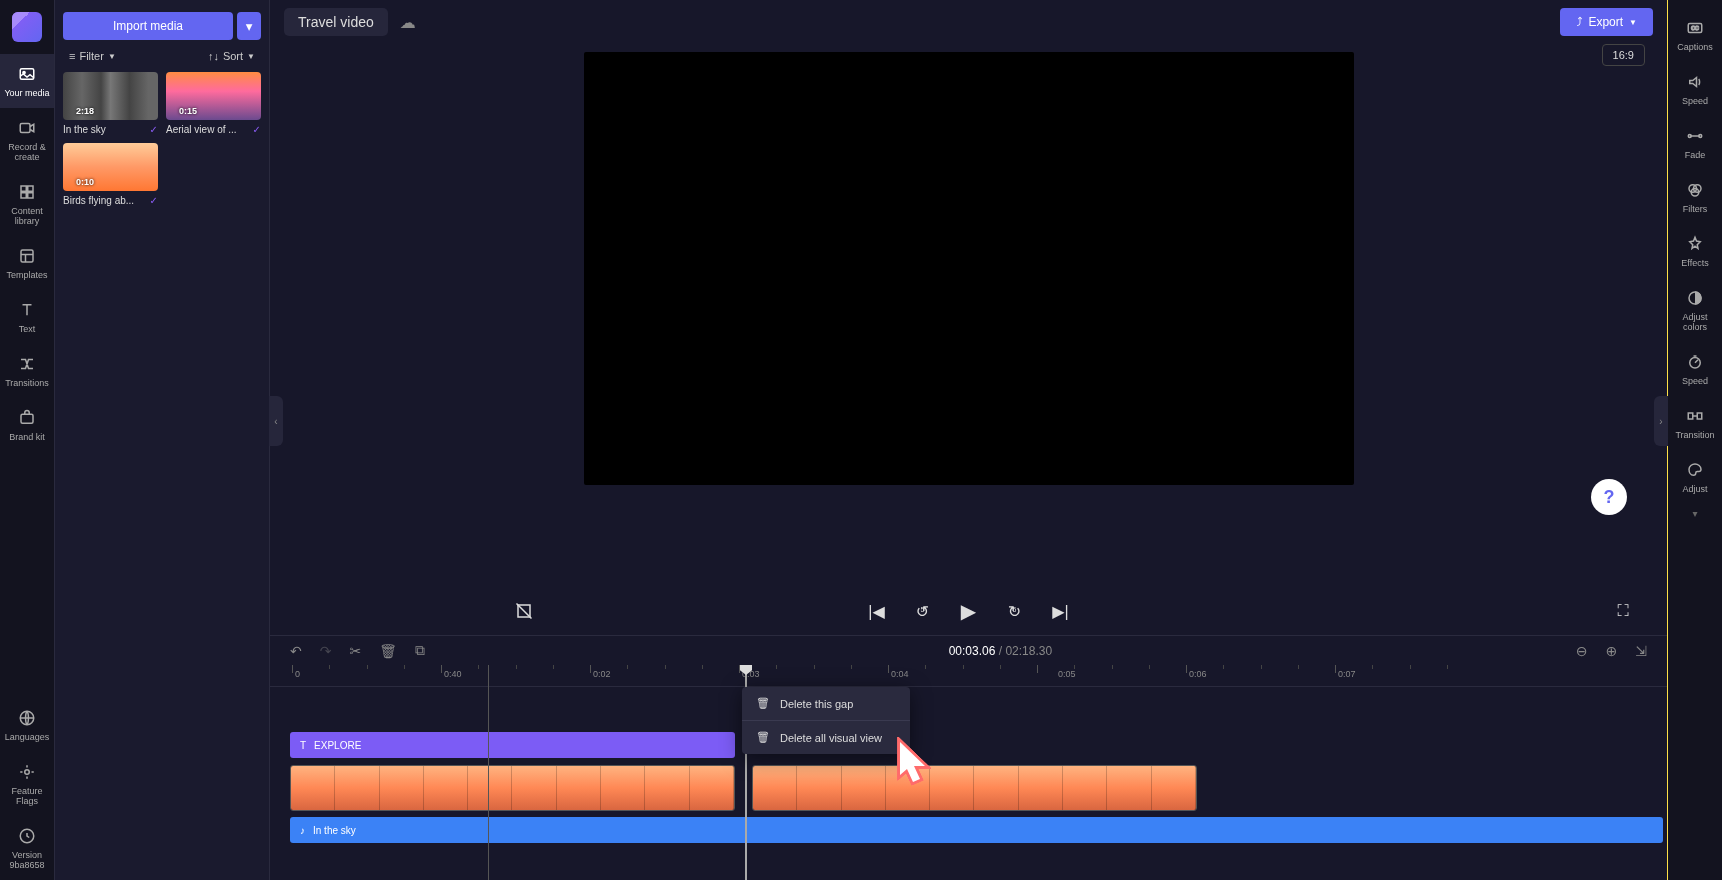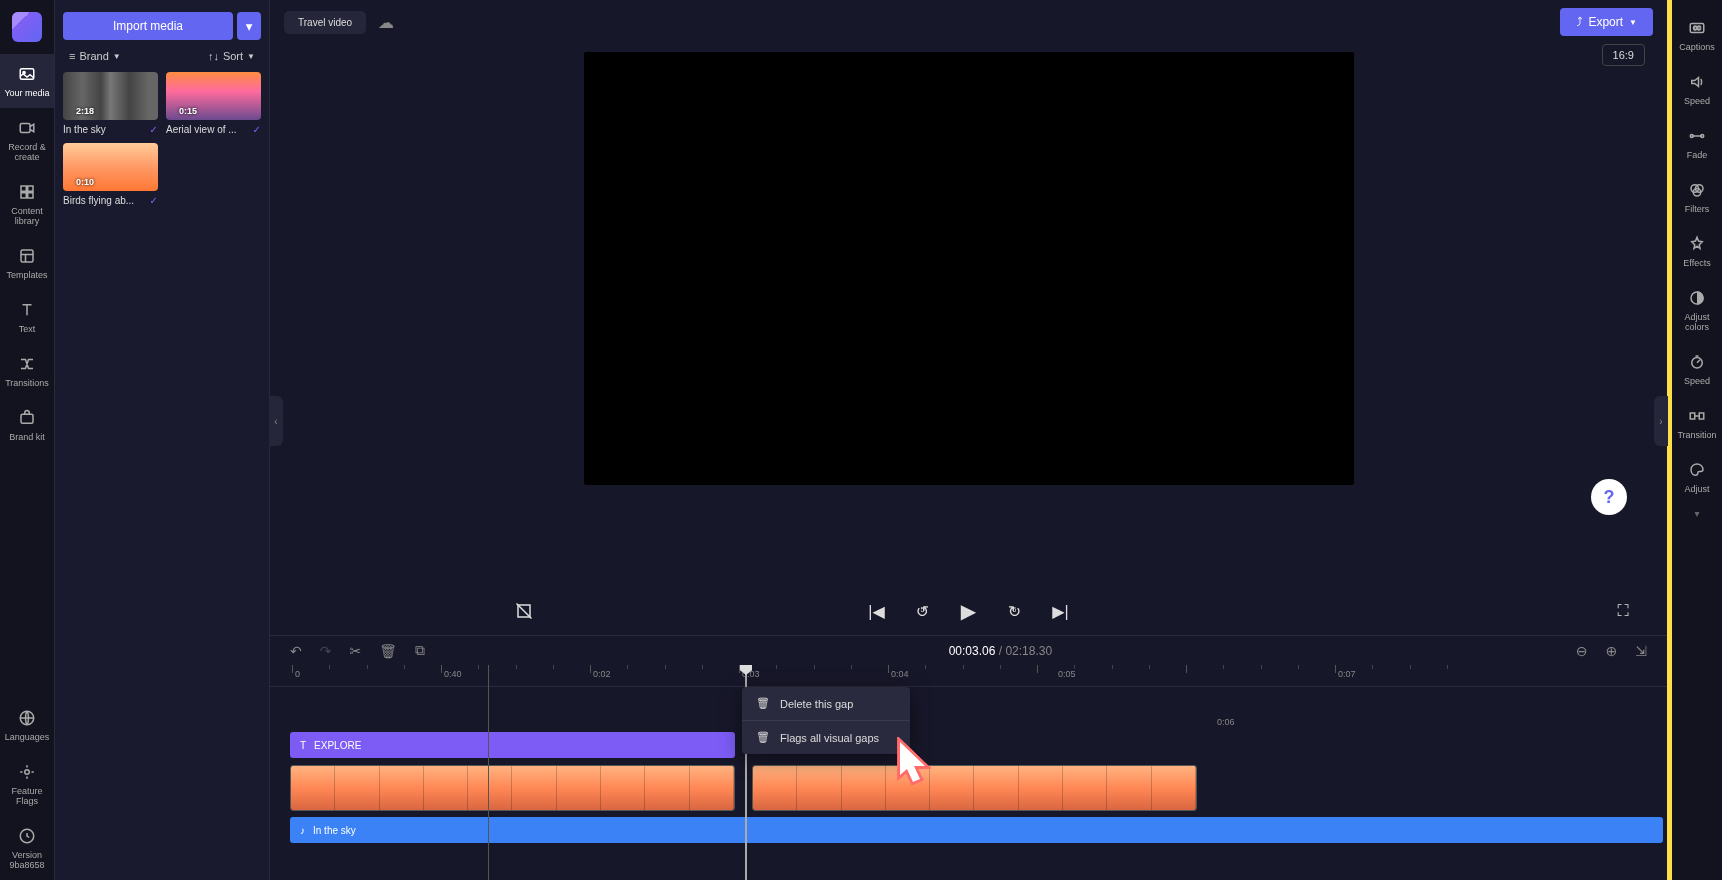--- a/index.html
+++ b/index.html
@@ -32,21 +32,21 @@
     .thumb-dur { position: absolute; bottom: 4px; left: 13px; font-size: 9px; font-weight: 600; text-shadow: 0 0 3px #000; }
     .media-label { font-size: 10px; color: #ddd; margin-top: 4px; display: flex; justify-content: space-between; align-items: center; }
     .check { color: #8b5cf6; font-size: 10px; }
     
     
     .main { display: flex; flex-direction: column; background: #17172a; position: relative; }
     .collapse-toggle { position: absolute; left: -1px; top: 45%; width: 14px; height: 50px; background: #26263b; border-radius: 0 6px 6px 0; display: flex; align-items: center; justify-content: center; font-size: 10px; color: #888; cursor: pointer; z-index: 5; }
     .collapse-toggle-right { position: absolute; right: -1px; top: 45%; width: 14px; height: 50px; background: #26263b; border-radius: 6px 0 0 6px; display: flex; align-items: center; justify-content: center; font-size: 10px; color: #888; cursor: pointer; z-index: 5; }
     
     .topbar { display: flex; align-items: center; padding: 8px 14px; gap: 12px; }
-    .title-pill { background: #26263b; padding: 6px 14px; border-radius: 5px; font-size: 10px; color: #ddd; }
+    .title-pill { background: #26263b; padding: 6px 14px; border-radius: 5px; font-size: 14px; color: #ddd; }
     .sync-icon { color: #888; font-size: 16px; }
     .topbar-spacer { flex: 1; }
     .export-btn { background: #6366f1; color: #fff; border: none; padding: 7px 16px; border-radius: 4px; font-size: 12px; cursor: pointer; display: flex; align-items: center; gap: 6px; }
     
     .preview-area { flex: 1; display: flex; justify-content: center; align-items: flex-start; padding: 8px 20px 0; position: relative; }
     .aspect-badge { position: absolute; top: 0px; right: 22px; background: transparent; border: 1px solid #444; padding: 4px 10px; border-radius: 4px; font-size: 11px; color: #ddd; cursor: pointer; }
     .preview { width: 770px; height: 433px; background: #000; border-radius: 2px; }
     
     .preview-controls { display: flex; align-items: center; justify-content: center; padding: 10px 20px; gap: 18px; position: relative; }
     .preview-controls .left-ctrl { position: absolute; left: 240px; }
@@ -81,21 +81,21 @@
     .audio-clip { position: absolute; top: 130px; left: 20px; right: 4px; height: 26px; background: #3b82f6; border-radius: 3px; display: flex; align-items: center; padding: 0 10px; font-size: 10px; gap: 8px; }
     
     
     .context-menu { position: absolute; top: 0px; left: 472px; width: 168px; background: #2a2a3e; border-radius: 4px; box-shadow: 0 4px 20px rgba(0,0,0,0.5); z-index: 100; overflow: hidden; }
     .ctx-item { padding: 10px 14px; font-size: 11px; color: #ddd; display: flex; align-items: center; gap: 10px; cursor: pointer; }
     .ctx-item + .ctx-item { border-top: 1px solid #3a3a50; }
     .pointer-cursor { position: absolute; top: 50px; left: 615px; z-index: 200; pointer-events: none; }
     .pointer-cursor svg { filter: drop-shadow(0 0 0 #ff6b6b) drop-shadow(0 0 0 #ff6b6b); }
     
     
-    .sidebar-right { background: #13131f; border-left: 5px solid #fde047; display: flex; flex-direction: column; padding-top: 8px; }
+    .sidebar-right { background: #13131f; border-left: 1px solid #fde047; display: flex; flex-direction: column; padding-top: 8px; }
     .expand-ind { font-size: 10px; color: #666; text-align: center; padding: 4px; cursor: pointer; }
   </style>
 </head>
 <body>
 
 <div class="app">
 
   <div class="sidebar-left">
     <div class="logo"></div>
     <div id="ls-top">
@@ -198,21 +198,21 @@
   </div>
 
   <div class="media-panel">
     <div class="import-row">
       <button class="import-btn">Import media</button>
       <button class="import-dd">▾</button>
     </div>
     <div class="filter-row">
       <div class="filter-btn">
         <span>≡</span>
-        <span>Brand</span>
+        <span>Filter</span>
         <span style="font-size:8px">▼</span>
       </div>
       <div class="filter-btn">
         <span>↑↓</span>
         <span>Sort</span>
         <span style="font-size:8px">▼</span>
       </div>
     </div>
     <div class="media-grid" id="media-grid">
         <div class="media-item">
@@ -326,21 +326,21 @@
           <div class="ruler-mark" style="left: 621px;">0:04</div>
           <div class="ruler-tick-minor" style="left: 655.25px;"></div>
           <div class="ruler-tick-minor" style="left: 692.5px;"></div>
           <div class="ruler-tick-minor" style="left: 729.75px;"></div>
           <div class="ruler-tick-major" style="left: 767px;"></div>
           <div class="ruler-mark" style="left: 788px;">0:05</div>
           <div class="ruler-tick-minor" style="left: 804.25px;"></div>
           <div class="ruler-tick-minor" style="left: 841.5px;"></div>
           <div class="ruler-tick-minor" style="left: 878.75px;"></div>
           <div class="ruler-tick-major" style="left: 916px;"></div>
-          <div class="ruler-mark" style="left: 947px; margin-top: 48px;">0:06</div>
+          <div class="ruler-mark" style="left: 919px;">0:06</div>
           <div class="ruler-tick-minor" style="left: 953.25px;"></div>
           <div class="ruler-tick-minor" style="left: 990.5px;"></div>
           <div class="ruler-tick-minor" style="left: 1027.75px;"></div>
           <div class="ruler-tick-major" style="left: 1065px;"></div>
           <div class="ruler-mark" style="left: 1068px;">0:07</div>
           <div class="ruler-tick-minor" style="left: 1102.25px;"></div>
           <div class="ruler-tick-minor" style="left: 1139.5px;"></div>
           <div class="ruler-tick-minor" style="left: 1176.75px;"></div>
         </div>
       <div class="playhead2" style="left:218px"></div>
@@ -379,21 +379,21 @@
           <span>In the sky</span>
         </div>
 
         <div class="context-menu">
           <div class="ctx-item">
             <span>🗑</span>
             <span>Delete this gap</span>
           </div>
           <div class="ctx-item">
             <span>🗑</span>
-            <span>Flags all visual gaps</span>
+            <span>Delete all visual view</span>
           </div>
         </div>
         <div class="pointer-cursor">
           <svg width="52" height="60" viewBox="0 0 52 60">
             <path d="M15 5 L15 38 L22 32 L28 45 L35 42 L29 29 L40 29 Z" fill="#fff" stroke="#ff6b6b" stroke-width="5"></path>
             <path d="M15 5 L15 38 L22 32 L28 45 L35 42 L29 29 L40 29 Z" fill="#fff"></path>
           </svg>
         </div>
       </div>
     </div>

